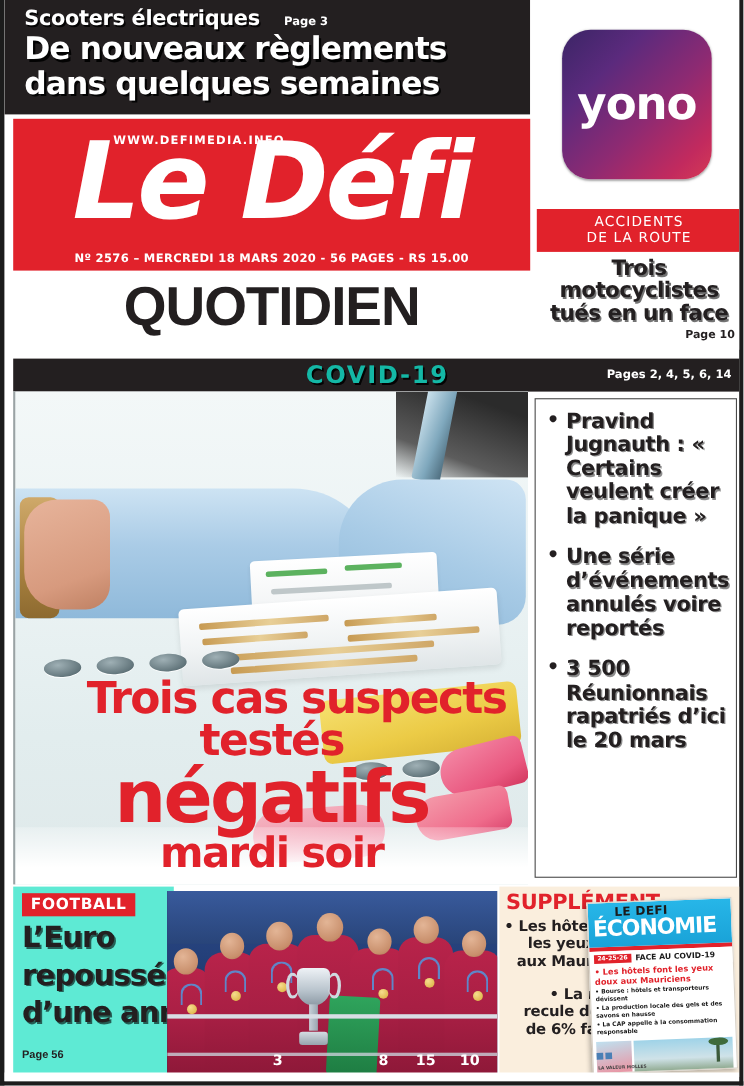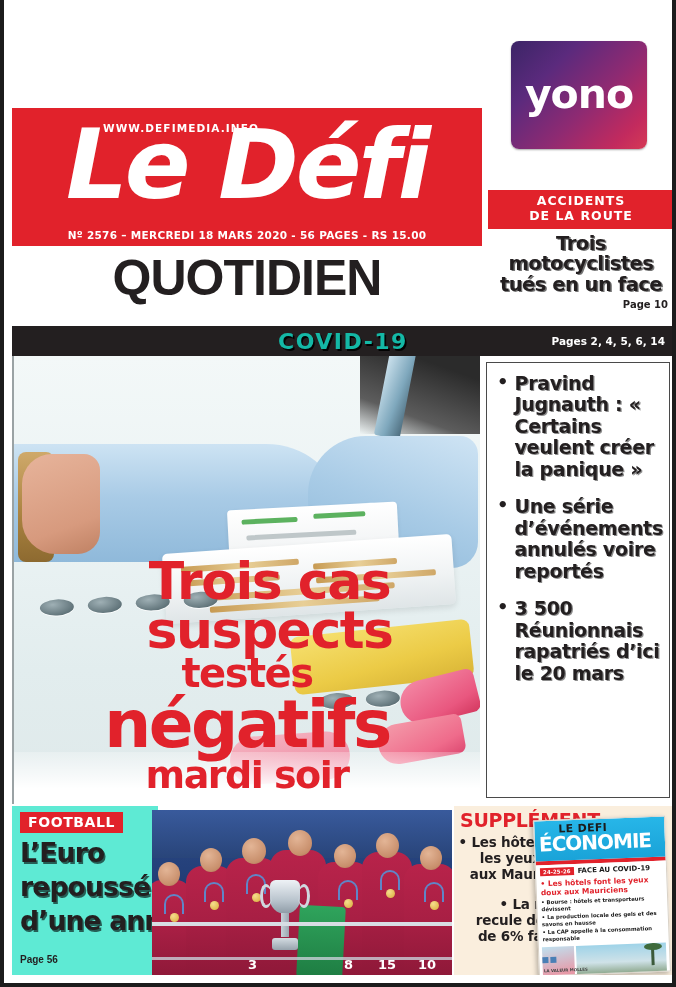--- a/index.html
+++ b/index.html
@@ -55,22 +55,22 @@
   }
 
   
   .yono-zone {
     position: absolute; left: 478px; top: 0;
     width: 194px; height: 190px;
     background: #ffffff;
     display: flex; align-items: center; justify-content: center;
   }
   .yono-box {
-    width: 136px; height: 108px;
-    border-radius: 8px;
+    width: 136px; height: 136px;
+    border-radius: 26px;
     background: linear-gradient(135deg, #3b2566 0%, #5b2a7d 28%, #8e2a72 58%, #c22a5e 85%, #d63a55 100%);
     display: flex; align-items: center; justify-content: center;
     box-shadow: 0 1px 2px rgba(0,0,0,0.35);
   }
   .yono-text {
     color: #ffffff;
     font-size: 41px;
     font-weight: bold;
     letter-spacing: -1px;
     font-family: "DejaVu Sans", sans-serif;
@@ -135,21 +135,21 @@
   .accidents {
     position: absolute; left: 484px; top: 190px;
     width: 186px; height: 128px;
     background: #ffffff;
     text-align: center;
   }
   .accidents-badge {
     background: #e1222b;
     color: #ffffff;
     font-size: 12.5px;
-    font-weight: bold;
+    font-weight: normal;
     letter-spacing: 1px;
     line-height: 1.18;
     padding: 4px 2px 5px;
     font-family: "DejaVu Sans", sans-serif;
   }
   .accidents-head {
     color: #231f20;
     font-size: 19.5px;
     font-weight: bold;
     line-height: 1.06;
@@ -309,21 +309,21 @@
   .lead-head {
     position: absolute; left: 0; bottom: 10px;
     width: 100%;
     text-align: center;
     color: #e1222b;
     font-family: "DejaVu Sans", sans-serif;
     font-weight: bold;
     line-height: 0.94;
     letter-spacing: -1.5px;
   }
-  .lh1 { font-size: 52px; display: block; padding-left: 45px; }
+  .lh1 { font-size: 40px; display: block; padding-left: 45px; }
   .lh2 { font-size: 40px; display: block; }
   .lh3 { font-size: 66px; display: block; letter-spacing: -2.5px; margin-top: 2px; }
   .lh4 { font-size: 38px; display: block; margin-top: 2px; }
 
   
   .sidebar {
     position: absolute; left: 482px; top: 362px;
     width: 184px; height: 436px;
     background: #ffffff;
     border: 1px solid #4a4a4a;
@@ -584,20 +584,28 @@
   .bottom-strip {
     position: absolute; left: 0; bottom: 0; width: 100%; height: 8px;
     background: #ffffff;
   }
 </style>
 </head>
 <body>
 
 <div class="page">
 
+  <div class="top-banner">
+    <div class="top-kicker-row">
+      <span class="top-kicker">Scooters électriques</span>
+      <span class="top-page">Page 3</span>
+    </div>
+    <div class="top-head">De nouveaux règlements</div>
+    <div class="top-head">dans quelques semaines</div>
+  </div>
 
   <div class="yono-zone">
     <div class="yono-box">
       <span class="yono-text">yono</span>
     </div>
   </div>
 
   <div class="masthead">
     <div class="masthead-title">Le Défi</div>
     <div class="masthead-url">WWW.DEFIMEDIA.INFO</div>

